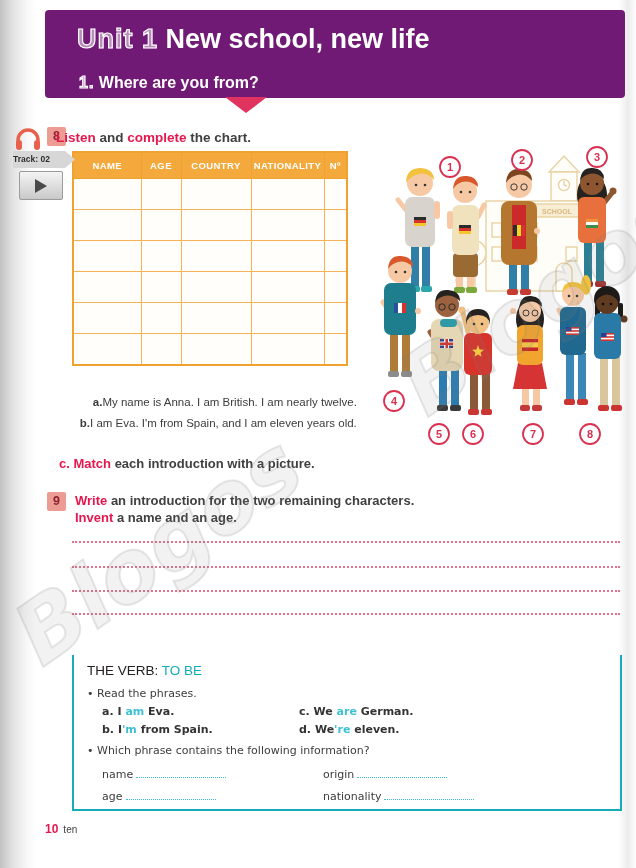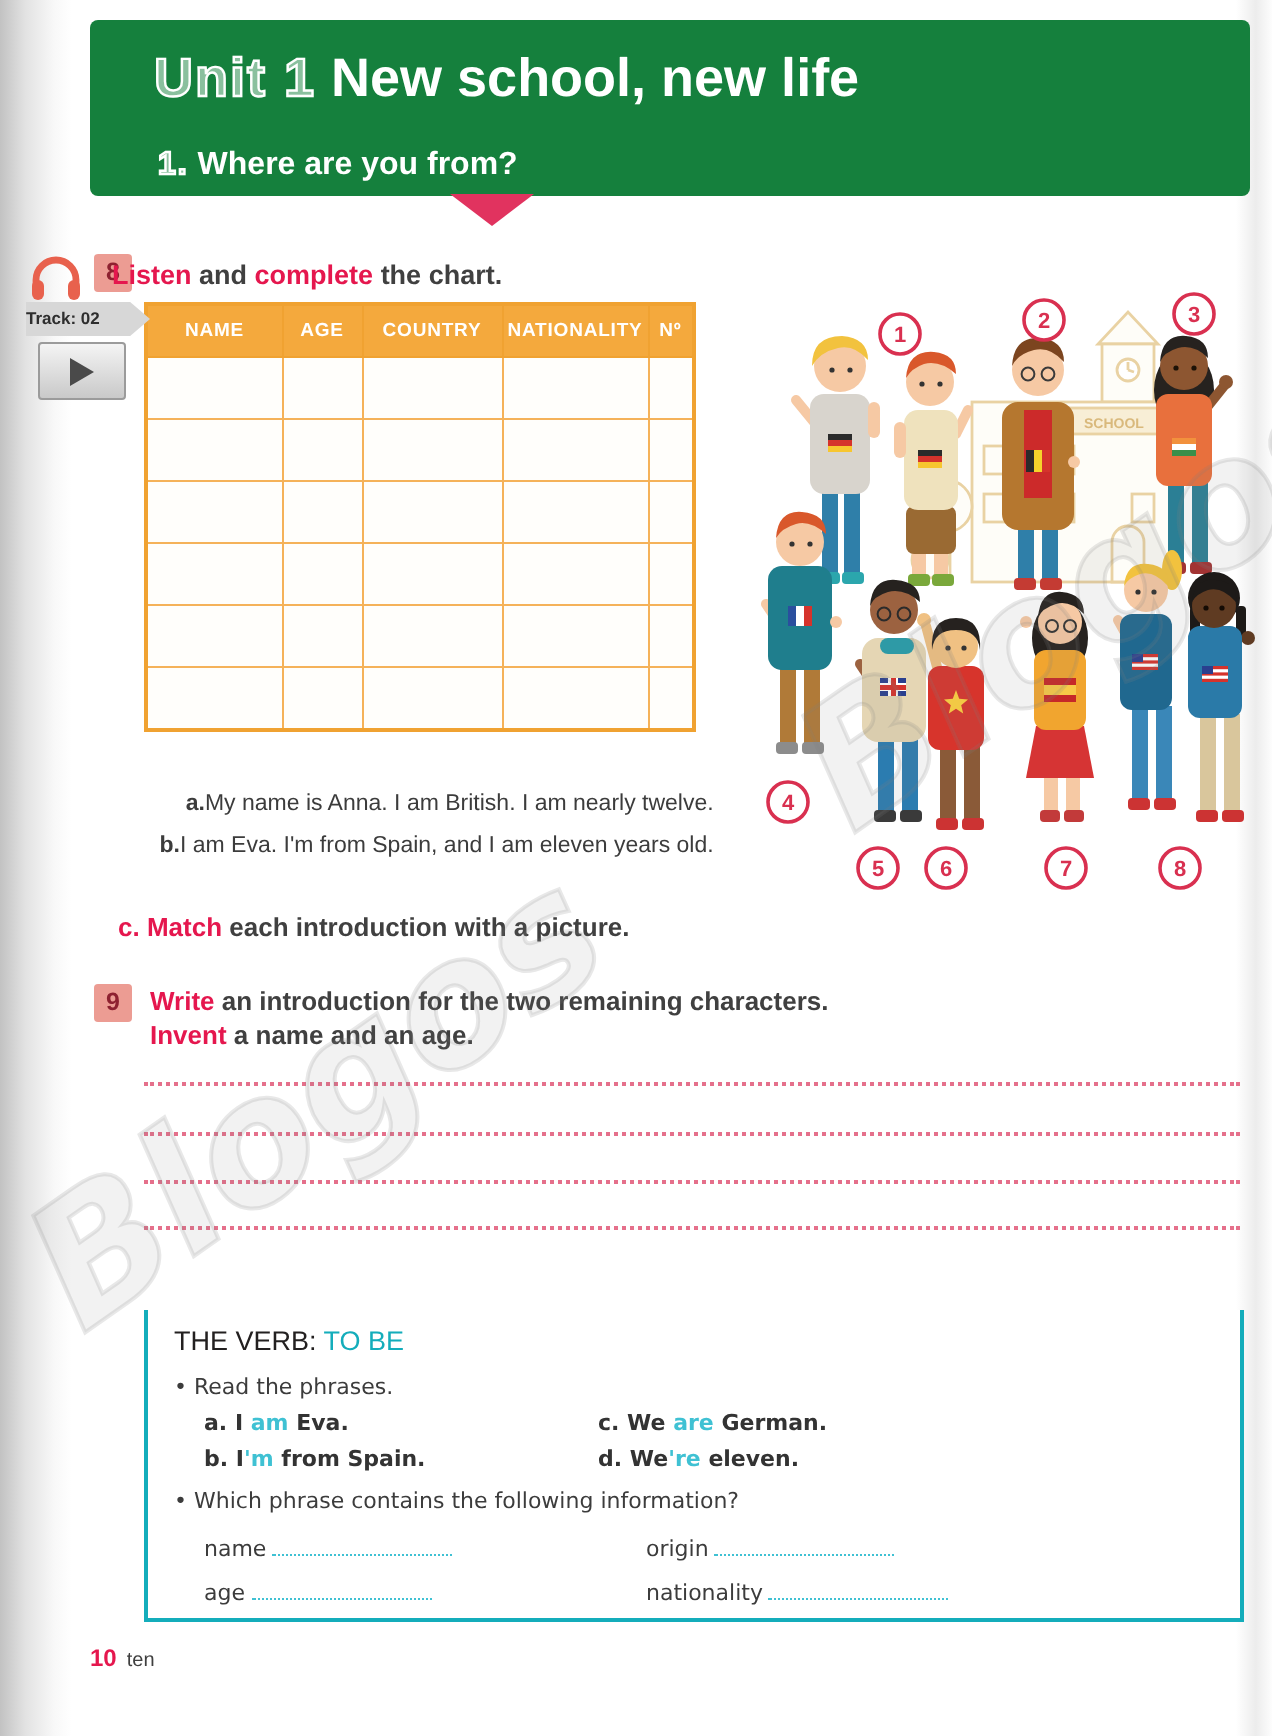--- a/index.html
+++ b/index.html
@@ -7,21 +7,21 @@
        -webkit-font-smoothing:antialiased;}
   .page{position:relative;width:636px;height:868px;overflow:hidden;background:#fff;}
 
   
   .edge-left{position:absolute;left:0;top:0;width:36px;height:868px;z-index:0;
     background:linear-gradient(90deg,#c2c2c2 0%,#e2e2e2 35%,#f8f8f8 75%,#fff 100%);}
   .edge-right{position:absolute;right:0;top:0;width:18px;height:868px;z-index:0;
     background:linear-gradient(270deg,#fdfdfd 0%,#ececec 45%,#fff 100%);}
 
   
-  .banner{position:absolute;left:45px;top:10px;width:580px;height:88px;background:#15803d;
+  .banner{position:absolute;left:45px;top:10px;width:580px;height:88px;background:#701a75;
     border-radius:4px;z-index:2;}
   .banner-tail{position:absolute;left:180px;bottom:-15px;width:0;height:0;
     border-left:21px solid transparent;border-right:21px solid transparent;border-top:16px solid #e1335f;}
   .banner-line1{position:absolute;left:32px;top:14px;font-size:27px;font-weight:700;color:#fff;white-space:nowrap;}
   .striped{color:rgba(255,255,255,0.5);-webkit-text-stroke:1.2px #ffffff;letter-spacing:1px;}
   .banner-line2{position:absolute;left:34px;top:64px;font-size:16px;font-weight:700;color:#fff;white-space:nowrap;}
   .banner-line2 .striped{font-size:16px;}
 
   
   .hp-icon{position:absolute;left:14px;top:125px;z-index:2;}

